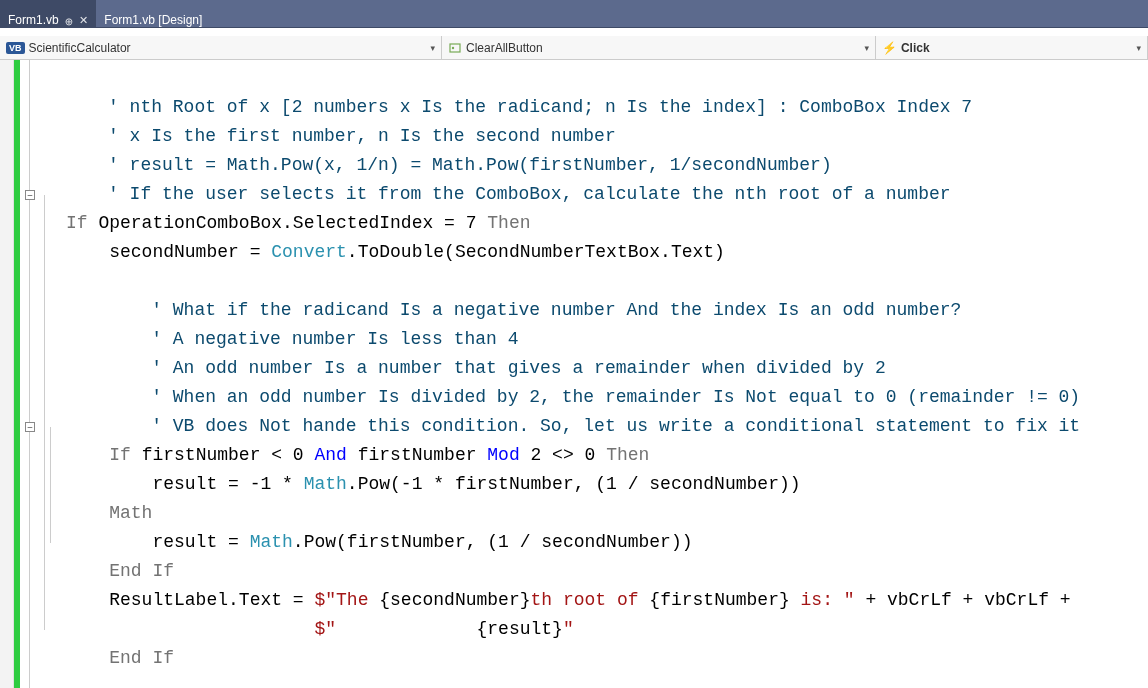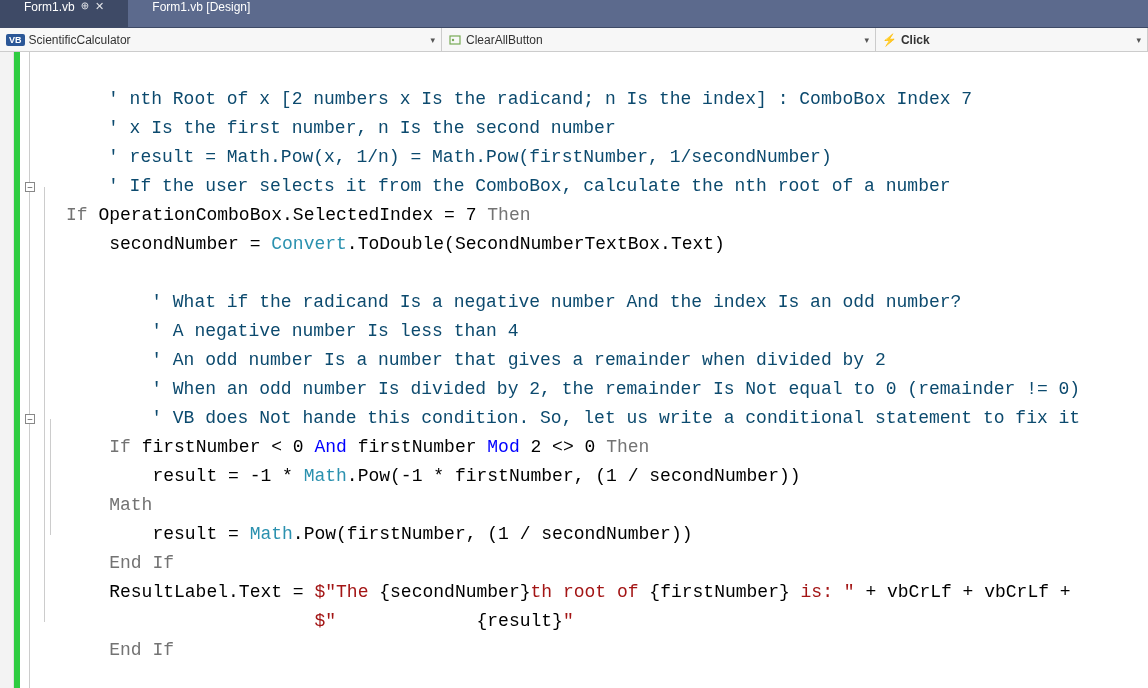--- a/index.html
+++ b/index.html
@@ -1,24 +1,24 @@
 <!DOCTYPE html>
 <html><head>
 <meta charset="utf-8">
 <style>
 * { margin: 0; padding: 0; box-sizing: border-box; }
 body { font-family: "Segoe UI", Tahoma, sans-serif; font-size: 13px; background: #fff; overflow: hidden; width: 1148px; height: 688px; }
 
 .tab-bar { display: flex; background: #5c6a8d; height: 28px; align-items: stretch; border-bottom: 1px solid #3e4a66; }
-.tab { display: flex; align-items: flex-start; padding: 0 24px; color: #fff; font-size: 12px; cursor: pointer; background: #5c6a8d; }
+.tab { display: flex; align-items: flex-end; padding: 0 8px; color: #fff; font-size: 12px; cursor: pointer; background: #5c6a8d; }
 .tab.active { background: #3e4a66; }
 .tab .pin { margin-left: 6px; font-size: 10px; opacity: 0.85; }
 .tab .close { margin-left: 6px; font-size: 11px; opacity: 0.85; }
 
-.nav-bar { display: flex; height: 24px; border-bottom: 1px solid #ccc; background: #f7f7f7; align-items: stretch; }
+.nav-bar { display: flex; height: 24px; border-bottom: 1px solid #ccc; background: #f7f7f7; align-items: stretch; margin-top: 8px; }
 .nav-item { display: flex; align-items: center; border-right: 1px solid #ccc; padding: 0 6px; font-size: 12px; color: #333; gap: 4px; }
 .nav-item.wide1 { flex: 0 0 442px; }
 .nav-item.wide2 { flex: 0 0 434px; }
 .nav-item.wide3 { flex: 1; }
 .vb-badge { background: #2b5797; color: #fff; font-size: 9px; font-weight: bold; padding: 1px 3px; border-radius: 2px; }
 .dd-arrow { margin-left: auto; font-size: 9px; color: #555; }
 .method-icon { width: 14px; height: 14px; display: inline-flex; align-items: center; justify-content: center; }
 .bolt { color: #d8a600; font-size: 12px; }
 
 .editor { display: flex; height: calc(688px - 28px - 24px); background: #fff; }

